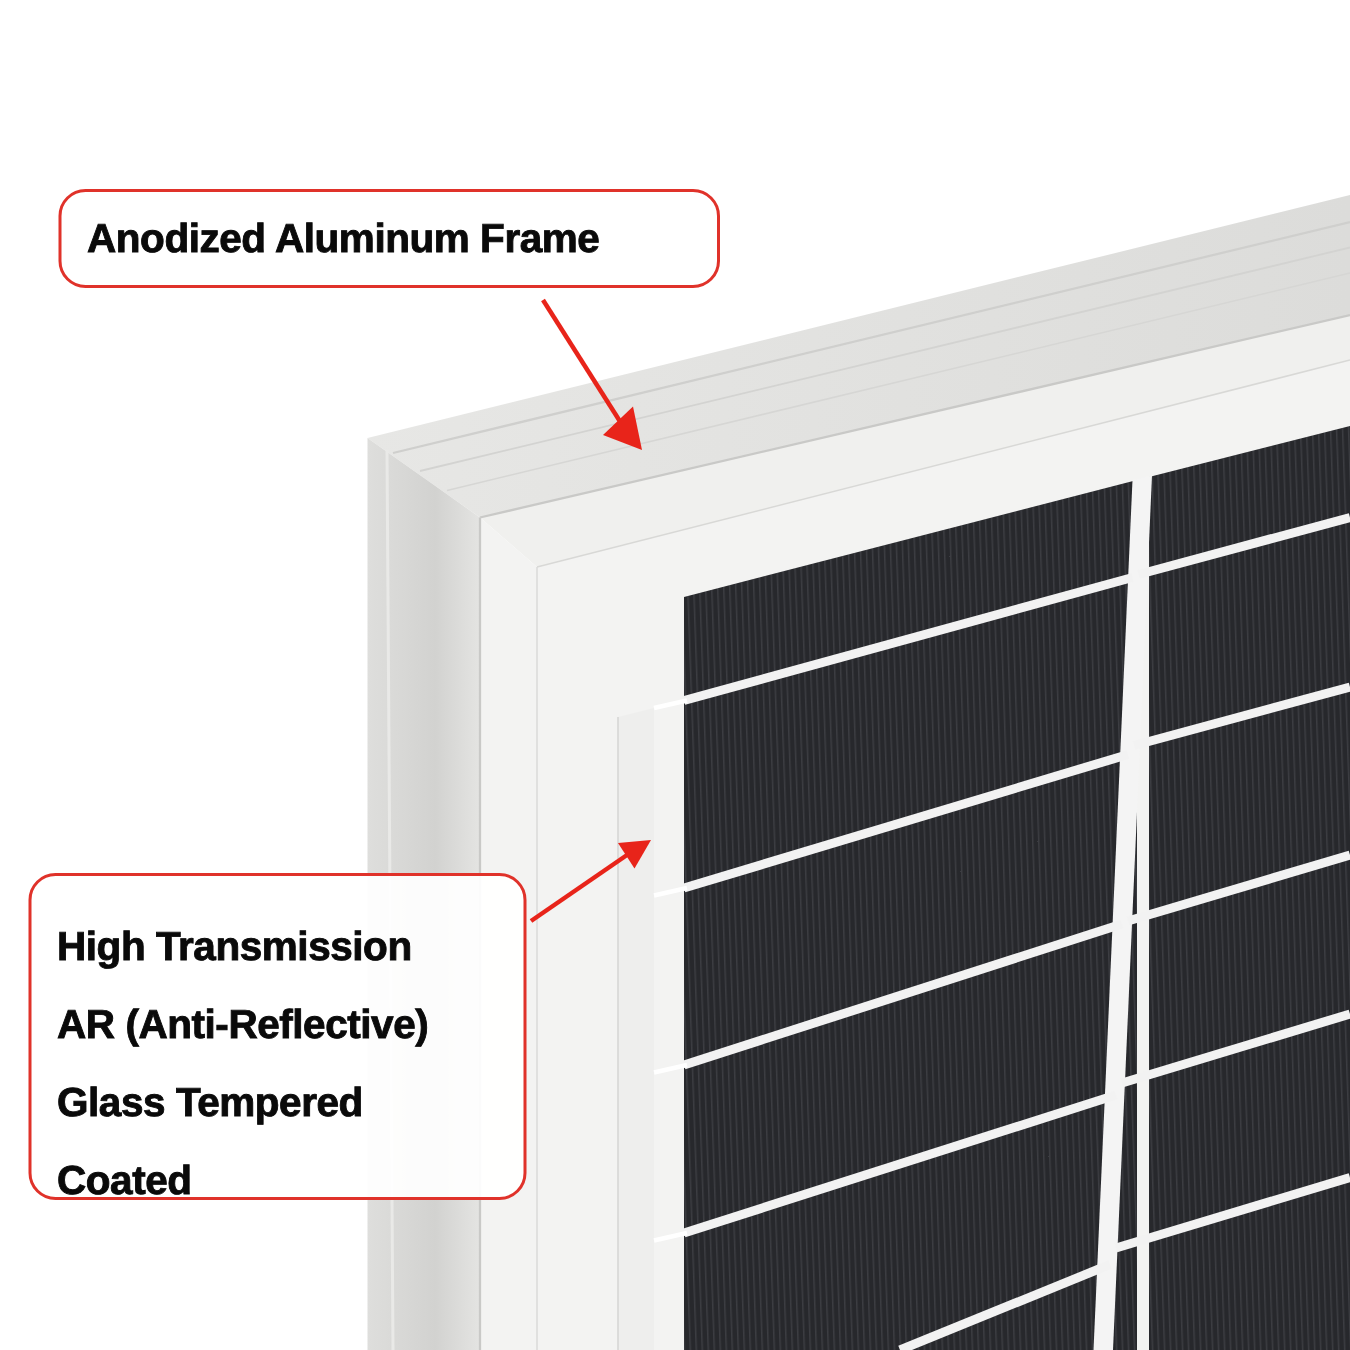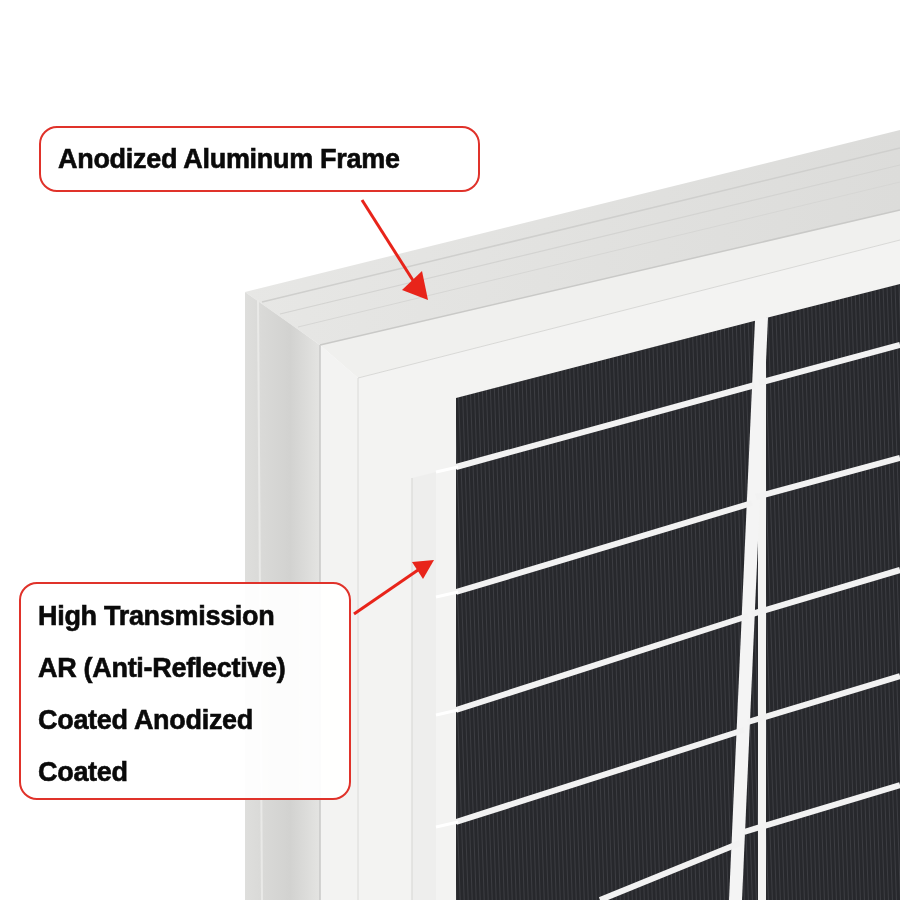--- a/index.html
+++ b/index.html
@@ -16,21 +16,21 @@
       color: #0a0a0a;
       letter-spacing: -0.3px;
     }
     .callout-frame {
       left: 19px; top: 126px; width: 441px; height: 66px;
       font-size: 27px; line-height: 62px; padding-left: 17px; margin-left: 20px;
       -webkit-text-stroke: 0.6px #0a0a0a;
     }
     .callout-glass {
       left: 19px; top: 582px; width: 332px; height: 218px;
-      font-size: 27px; padding: 12px 0 0 17px;
+      font-size: 27px; padding: 27px 0 0 17px;
       background: rgba(255,255,255,0.93);
       -webkit-text-stroke: 0.6px #0a0a0a;
     }
     .callout-glass .line { display: block; height: 52px; line-height: 40px; }
     .arrow { position: absolute; left: 0; top: 0; width: 900px; height: 900px; pointer-events: none; }
   </style>
 </head>
 <body>
 
 <svg class="scene" viewBox="0 0 900 900" xmlns="http://www.w3.org/2000/svg">
@@ -114,15 +114,15 @@
   </g>
 </svg>
 
 <div class="callout callout-frame">
   <span>Anodized Aluminum Frame</span>
 </div>
 
 <div class="callout callout-glass">
   <span class="line">High Transmission</span>
   <span class="line">AR (Anti-Reflective)</span>
-  <span class="line">Coated Anodized</span>
+  <span class="line">Glass Tempered</span>
   <span class="line">Coated</span>
 </div>
 
 </body></html>

